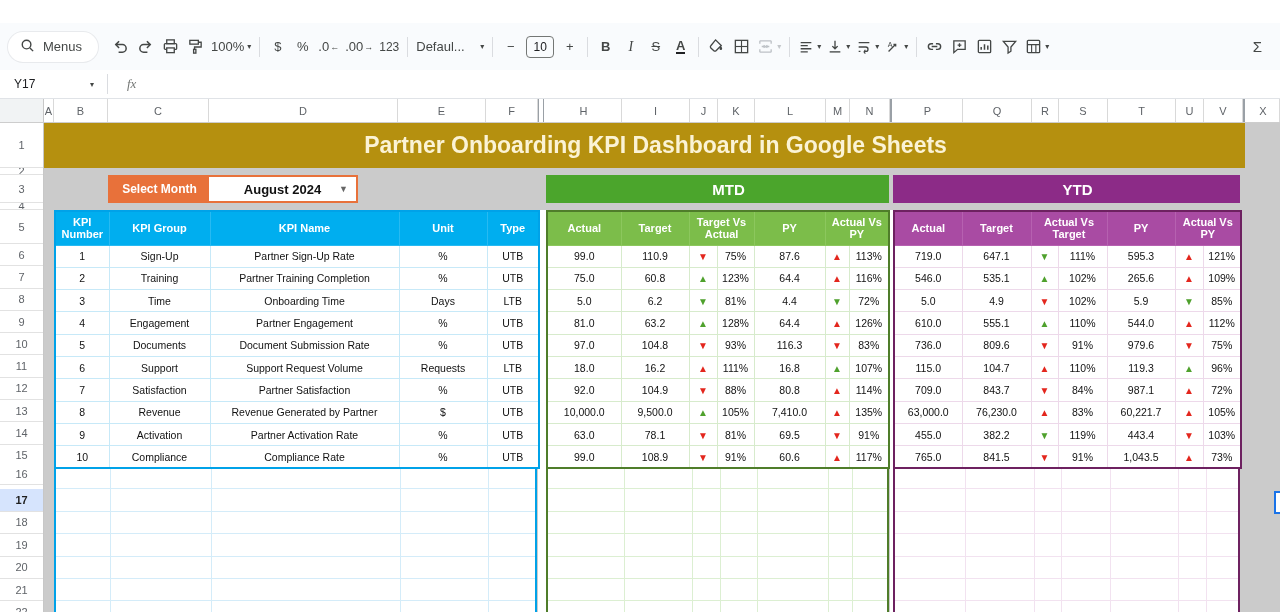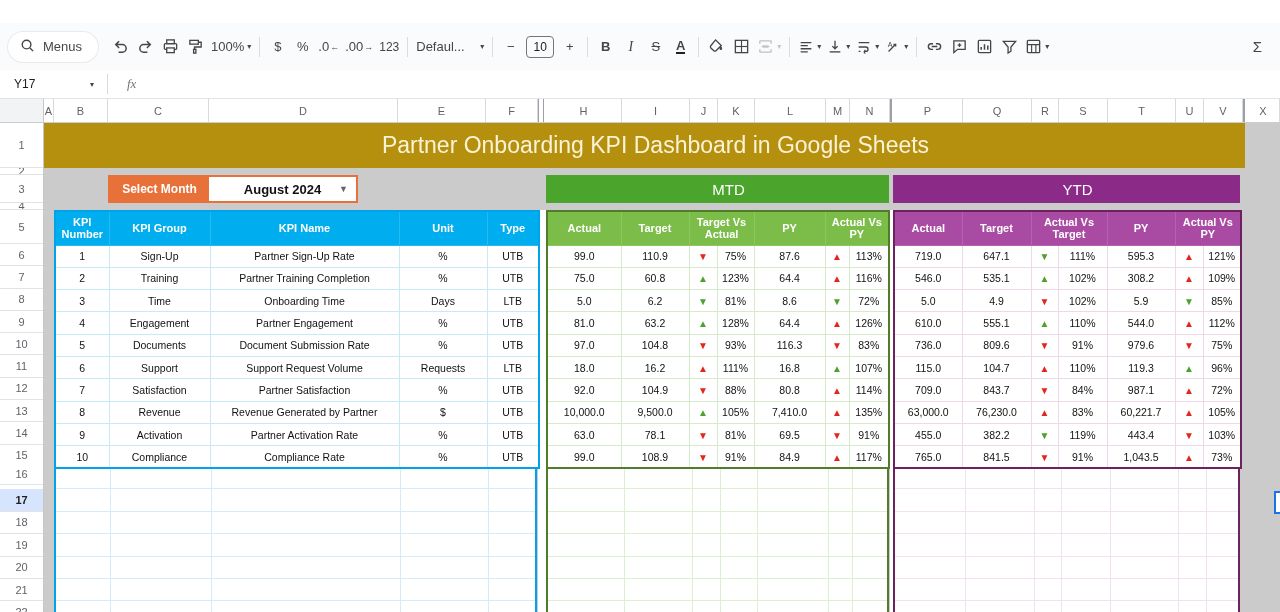--- a/index.html
+++ b/index.html
@@ -30,21 +30,21 @@
   .corner { position:absolute; left:0; top:0; width:44px; height:23px; background:#f1f3f4; border-right:1px solid #c7c7c7; }
   .col-h { position:absolute; top:0; height:23px; border-right:1px solid #d9d9d9; font-size:11px; color:#5f6368; display:flex; align-items:center; justify-content:center; background:#fff; overflow:hidden; }
   .hidcol { position:absolute; top:0; height:23px; background:#fff; border-left:1px solid #9aa0a6; border-right:1px solid #9aa0a6; }
 
   
   .sheet { position:relative; height:512px; background:#cbcbcb; overflow:hidden; flex:none; }
   .rowhdrs { position:absolute; left:0; top:0; width:44px; height:512px; background:#fff; border-right:1px solid #c7c7c7; z-index:5; }
   .row-h { position:absolute; left:0; width:43px; border-bottom:1px solid #e2e2e2; font-size:11px; color:#5f6368; display:flex; align-items:center; justify-content:center; overflow:hidden; background:#fff; }
   .row-h.sel { background:#d6e4fd; color:#1f1f1f; font-weight:bold; }
 
-  .band { position:absolute; display:flex; align-items:center; justify-content:center; color:#fff; font-weight:normal;padding-left:22px; }
+  .band { position:absolute; display:flex; align-items:center; justify-content:center; color:#fff; font-weight:bold;padding-left:22px; }
   .title-band { left:44px; top:0; width:1201px; height:45px; background:#b5900f; color:#fbf3d5; font-size:23px; z-index:2; }
   .mtd-band { left:546px; top:52px; width:343px; height:28px; background:#4ba52c; font-size:15px; z-index:2; }
   .ytd-band { left:893px; top:52px; width:347px; height:28px; background:#8c2b87; font-size:15px; z-index:2; }
 
   .selmonth { position:absolute; left:108px; top:52px; width:250px; height:28px; border:2px solid #e8713a; display:flex; z-index:2; background:#fff; }
   .sm-label { width:99px; background:#e8713a; color:#fff; font-weight:bold; font-size:12px; display:flex; align-items:center; justify-content:center; }
   .sm-value { flex:1; position:relative; display:flex; align-items:center; justify-content:center; font-size:13px; font-weight:bold; color:#111; }
   .sm-caret { position:absolute; right:8px; font-size:9px; color:#666; }
 
   .sliver { position:absolute; top:87px; height:425px; background:#fff; z-index:1; }
@@ -439,21 +439,21 @@
             <td>123%</td>
             <td>64.4</td>
             <td><span class="arr arr-red">▲</span></td>
             <td>116%</td>
           </tr>
           <tr style="height: 22.3px;">
             <td>5.0</td>
             <td>6.2</td>
             <td><span class="arr arr-green">▼</span></td>
             <td>81%</td>
-            <td>8.6</td>
+            <td>4.4</td>
             <td><span class="arr arr-green">▼</span></td>
             <td>72%</td>
           </tr>
           <tr style="height: 22.3px;">
             <td>81.0</td>
             <td>63.2</td>
             <td><span class="arr arr-green">▲</span></td>
             <td>128%</td>
             <td>64.4</td>
             <td><span class="arr arr-red">▲</span></td>
@@ -502,21 +502,21 @@
             <td>81%</td>
             <td>69.5</td>
             <td><span class="arr arr-red">▼</span></td>
             <td>91%</td>
           </tr>
           <tr style="height: 22.3px;">
             <td>99.0</td>
             <td>108.9</td>
             <td><span class="arr arr-red">▼</span></td>
             <td>91%</td>
-            <td>84.9</td>
+            <td>60.6</td>
             <td><span class="arr arr-red">▲</span></td>
             <td>117%</td>
           </tr>
         </tbody>
       </table>
     <table class="kpi t-ytd" id="ytdTable">
         <colgroup>
           <col style="width: 68px;">
           <col style="width: 69px;">
           <col style="width: 27px;">
@@ -542,21 +542,21 @@
             <td>111%</td>
             <td>595.3</td>
             <td><span class="arr arr-red">▲</span></td>
             <td>121%</td>
           </tr>
           <tr style="height: 22.3px;">
             <td>546.0</td>
             <td>535.1</td>
             <td><span class="arr arr-green">▲</span></td>
             <td>102%</td>
-            <td>308.2</td>
+            <td>265.6</td>
             <td><span class="arr arr-red">▲</span></td>
             <td>109%</td>
           </tr>
           <tr style="height: 22.3px;">
             <td>5.0</td>
             <td>4.9</td>
             <td><span class="arr arr-red">▼</span></td>
             <td>102%</td>
             <td>5.9</td>
             <td><span class="arr arr-green">▼</span></td>

